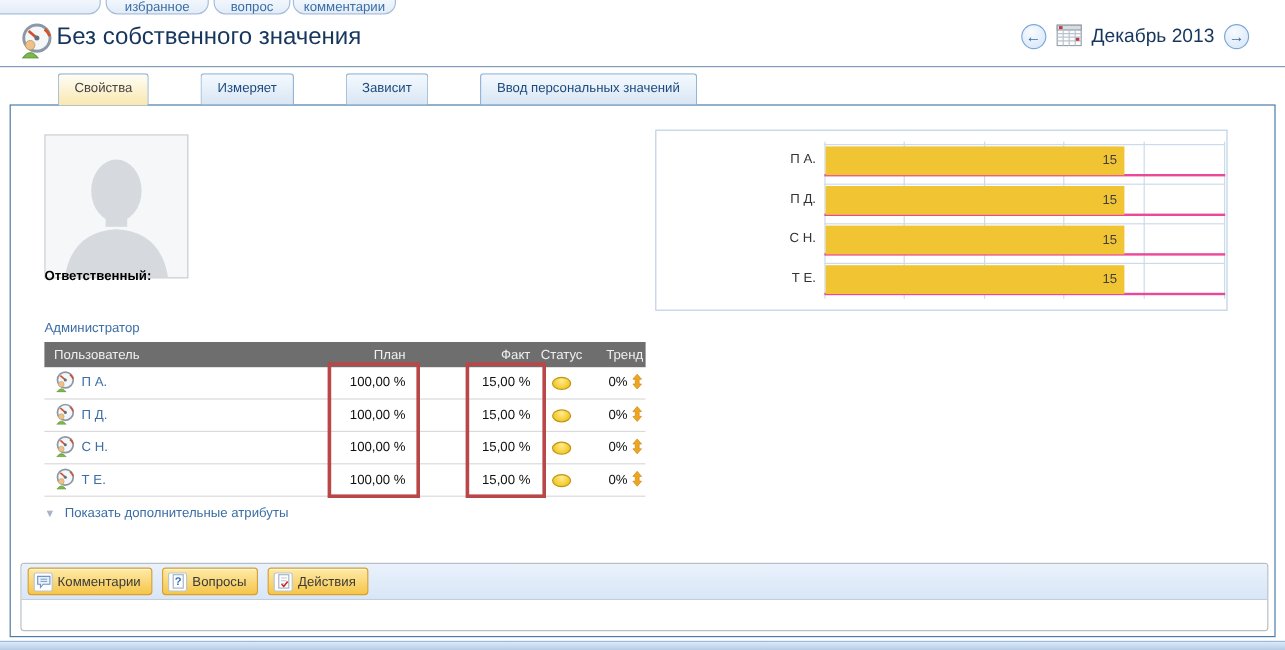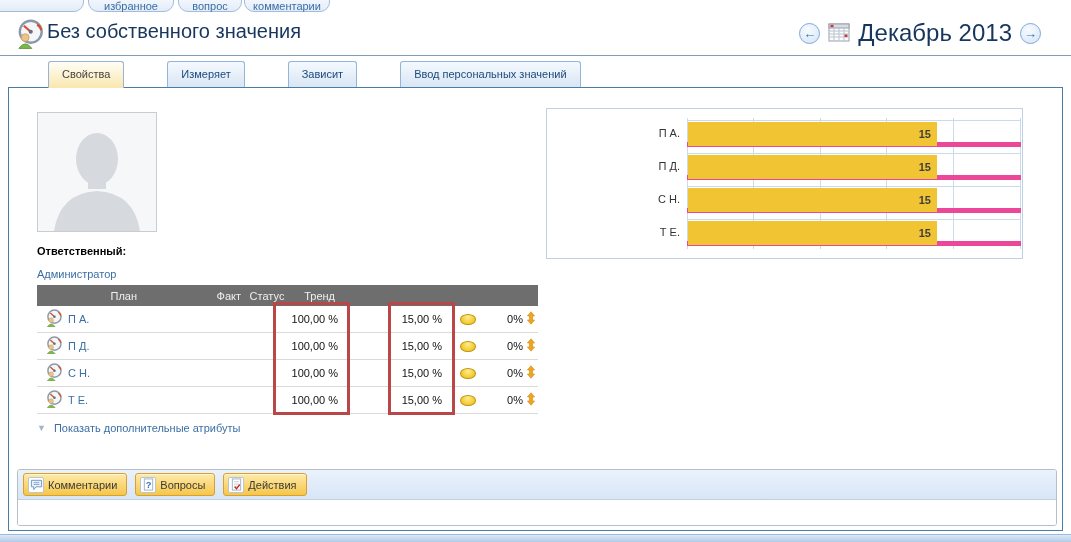--- a/index.html
+++ b/index.html
@@ -18,39 +18,39 @@
   .app-icon { position:absolute; left:15px; top:19px; }
   .page-title {
     position:absolute; left:47px; top:20px; font-size:20px; color:#17365d;
   }
   .period { position:absolute; top:19px; right:30px; display:flex; align-items:center; gap:8px; }
   .navbtn {
     width:21px; height:21px; border-radius:50%; border:1px solid #7da7d9;
     background:radial-gradient(circle at 40% 30%, #f8fbff, #d4e4f7);
     color:#3b6ea5; font-size:13px; line-height:19px; text-align:center; cursor:pointer;
   }
-  .period-text { font-size:24px; color:#17365d; }
+  .period-text { font-size:16px; color:#17365d; }
   .hsep { position:absolute; left:0; top:55px; width:1071px; height:1px; background:#7f9db9; }
   
   .tabbar { position:absolute; left:8px; top:61px; display:flex; gap:3px; z-index:3; }
   .tab {
     height:26px; line-height:25px; padding:0 13px; border:1px solid #95b4d6; border-bottom:none;
     border-radius:3px 3px 0 0; background:linear-gradient(#f4f9fe,#d9e6f4);
     color:#1c4a7e; cursor:pointer; white-space:nowrap;margin-left:40px;
   }
   .tab.active {
     height:27px; background:linear-gradient(#fffef6,#f9e7ae); color:#444;
   }
   
   .panel {
     position:absolute; left:8px; top:87px; width:1055px; height:444px;
     border:1px solid #4a7ca8; background:#fff; z-index:1;
   }
   .avatar { position:absolute; left:28px; top:24px; width:120px; height:120px; border:1px solid #c9ccd0; background:#f6f7f8; }
-  .resp-label { position:absolute; left:28px; top:157px; font-weight:bold; color:#000; }
+  .resp-label { position:absolute; left:28px; top:136px; font-weight:bold; color:#000; }
   .resp-name  { position:absolute; left:28px; top:180px; color:#3c6ea5; cursor:pointer; }
   
   .utable { position:absolute; left:28px; top:197px; width:501px; }
   .trow { display:flex; align-items:center; }
   .thead { background:#6e6e6e; color:#efefef; height:21px; }
   .tbody-row { height:27px; border-bottom:1px solid #dadada; }
   .c-user { flex:1; padding-left:8px; display:flex; align-items:center; gap:5px; }
   .c-plan { width:100px; text-align:right; }
   .c-fact { width:110px; text-align:right; padding-right:6px; }
   .c-status { width:40px; display:flex; justify-content:center; }
@@ -65,21 +65,21 @@
   .hl { position:absolute; border:3px solid #b94747; z-index:4; }
   .hl-plan { left:264px; top:214px; width:77px; height:113px; }
   .hl-fact { left:379px; top:214px; width:67px; height:113px; }
   .show-link { position:absolute; left:28px; top:334px; display:flex; align-items:center; gap:8px; color:#3c6ea5; cursor:pointer; }
   .tri { color:#a7b4c4; font-size:9px; }
   
   .chart { position:absolute; left:537px; top:20px; width:477px; height:151px; border:1px solid #bdd0e4; }
   .chart-label { position:absolute; left:0; width:133px; height:27px; line-height:27px; text-align:right; color:#333; }
   .plot { position:absolute; left:140px; top:9px; width:334px; height:131px; }
   .vline { position:absolute; top:0; width:1px; height:131px; background:#ccdbe9; }
-  .band { position:absolute; left:0; width:100%; height:27px; border-top:1px solid #ccdbe9; border-bottom:5px solid #ec4899;font-weight:bold; }
+  .band { position:absolute; left:0; width:100%; height:27px; border-top:1px solid #ccdbe9; border-bottom:2px solid #ec4899; }
   .bar {
     position:absolute; left:1px; top:1px; height:24px; width:249px; background:#f1c433;
     display:flex; align-items:center; justify-content:flex-end; padding-right:6px; color:#3f3f3f;
   }
   
   .bottom-panel {
     position:absolute; left:8px; top:381px; width:1040px; height:57px;
     border:1px solid #b6bec6; border-radius:3px; overflow:hidden; background:#fff;
   }
   .bp-head {
@@ -164,20 +164,21 @@
       <ellipse cx="59" cy="46" rx="21" ry="26" fill="#d6dade"></ellipse>
       <rect x="50" y="60" width="18" height="16" fill="#d6dade"></rect>
       <path d="M16 118 Q22 80 59 78 Q96 80 102 118 Z" fill="#d6dade"></path>
     </svg>
   </div>
   <div class="resp-label">Ответственный:</div>
   <div class="resp-name">Администратор</div>
 
   <div class="utable">
     <div class="trow thead">
+      <div class="c-user">Пользователь</div>
       <div class="c-plan">План</div>
       <div class="c-fact">Факт</div>
       <div class="c-status">Статус</div>
       <div class="c-trend">Тренд</div>
     </div>
 
     <div class="trow tbody-row">
       <div class="c-user">
         <span><svg width="18" height="18" viewBox="0 0 20 20">
               <use href="#gauge"></use>

